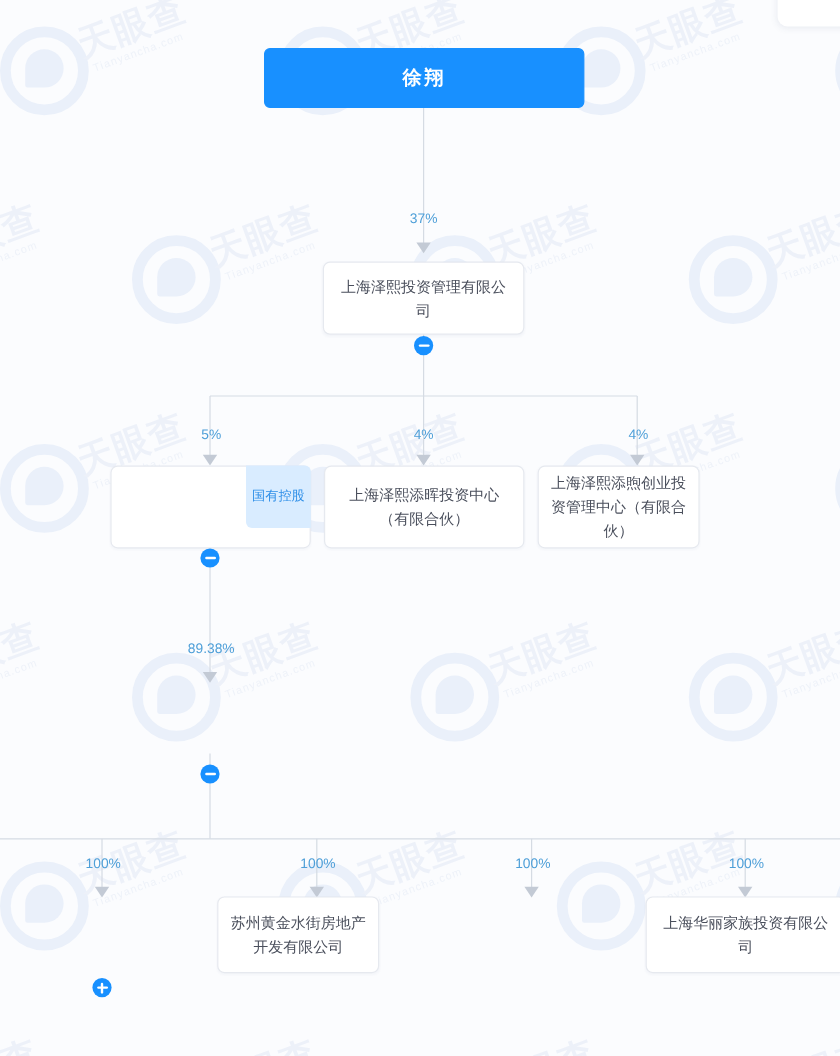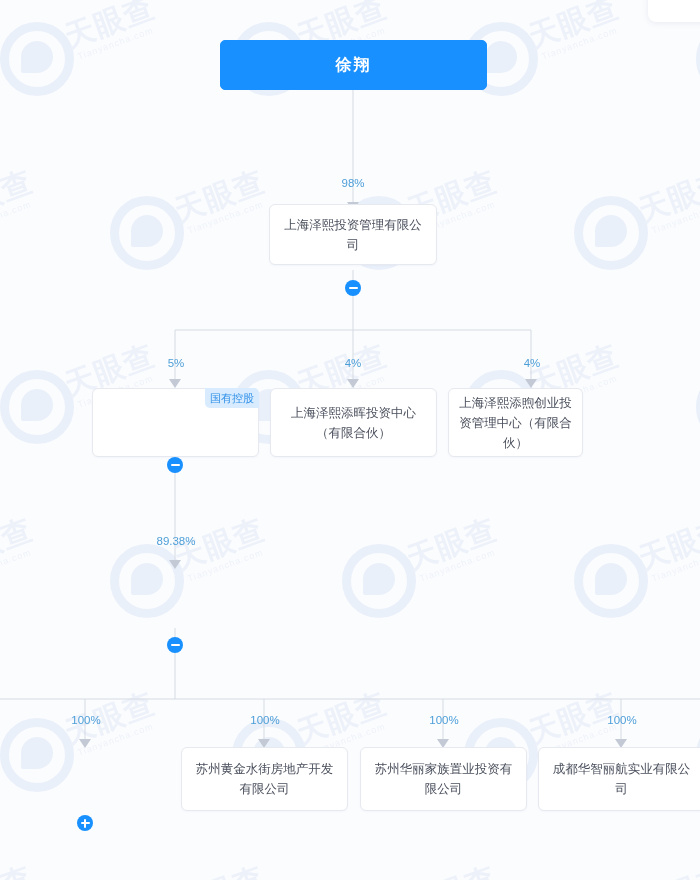--- a/index.html
+++ b/index.html
@@ -125,21 +125,21 @@
 
   
   .node-tag {
     position: absolute;
     right: -1px;
     top: -1px;
     background: #d9ecff;
     color: #2f8fe8;
     font-size: 11px;
     line-height: 16px;
-    padding: 2px 5px;
+    padding: 18px 5px;
     border-radius: 0 5px 0 5px;
     white-space: nowrap;
     z-index: 4;
   }
 
   
   .toggle {
     position: absolute;
     width: 16px;
     height: 16px;
@@ -333,35 +333,35 @@
       <polygon points="347,379 359,379 353,388"></polygon>
       <polygon points="525,379 537,379 531,388"></polygon>
       <polygon points="169,560 181,560 175,569"></polygon>
       <polygon points="79,739 91,739 85,748"></polygon>
       <polygon points="258,739 270,739 264,748"></polygon>
       <polygon points="437,739 449,739 443,748"></polygon>
       <polygon points="615,739 627,739 621,748"></polygon>
     </g>
   </svg>
 
-  <div class="edge-label" style="left:353px; top:176px;">98%</div>
+  <div class="edge-label" style="left:353px; top:176px;">37%</div>
   <div class="edge-label" style="left:176px; top:356px;">5%</div>
   <div class="edge-label" style="left:353px; top:356px;">4%</div>
   <div class="edge-label" style="left:532px; top:356px;">4%</div>
   <div class="edge-label" style="left:176px; top:534px;">89.38%</div>
   <div class="edge-label" style="left:86px; top:713px;">100%</div>
   <div class="edge-label" style="left:265px; top:713px;">100%</div>
   <div class="edge-label" style="left:444px; top:713px;">100%</div>
   <div class="edge-label" style="left:622px; top:713px;">100%</div>
 
   <div class="node node-root" style="left:220px; top:40px; width:267px; height:50px;font-family:Liberation Mono, monospace;">
     <span class="node-label">徐翔</span>
   </div>
 
-  <div class="node node-default" style="left:269px; top:204px; width:168px; height:61px;">
+  <div class="node node-default" style="left:269px; top:218px; width:168px; height:61px;">
     <span class="node-label">上海泽熙投资管理有限公司</span>
   </div>
   <div class="toggle" style="left:345px; top:280px;"></div>
 
   <div class="node node-default" style="left:92px; top:388px; width:167px; height:69px;">
     <span class="node-tag">国有控股</span>
   </div>
   <div class="toggle" style="left:167px; top:457px;"></div>
 
   <div class="node node-default" style="left:270px; top:388px; width:167px; height:69px;">
@@ -369,27 +369,24 @@
   </div>
 
   <div class="node node-default" style="left:448px; top:388px; width:135px; height:69px;">
     <span class="node-label">上海泽熙添煦创业投资管理中心（有限合伙）</span>
   </div>
 
   <div class="toggle" style="left:167px; top:637px;"></div>
 
   <div class="toggle plus" style="left:77px; top:815px;"></div>
 
-  <div class="node node-default" style="left:181px; top:747px; width:167px; height:64px;">
+  <div class="node node-default" style="left:181px; top:747px; width:135px; height:64px;">
     <span class="node-label">苏州黄金水街房地产开发有限公司</span>
   </div>
 
-  <div class="node node-default" style="left:360px; top:747px; width:167px; height:64px;">
-    <span class="node-label">苏州华丽家族置业投资有限公司</span>
-  </div>
 
   <div class="node node-default" style="left:538px; top:747px; width:167px; height:64px;">
-    <span class="node-label">成都华智丽航实业有限公司</span>
+    <span class="node-label">上海华丽家族投资有限公司</span>
   </div>
 
 </div>
 
 <div id="float-panel"></div>
 
 </body></html>

